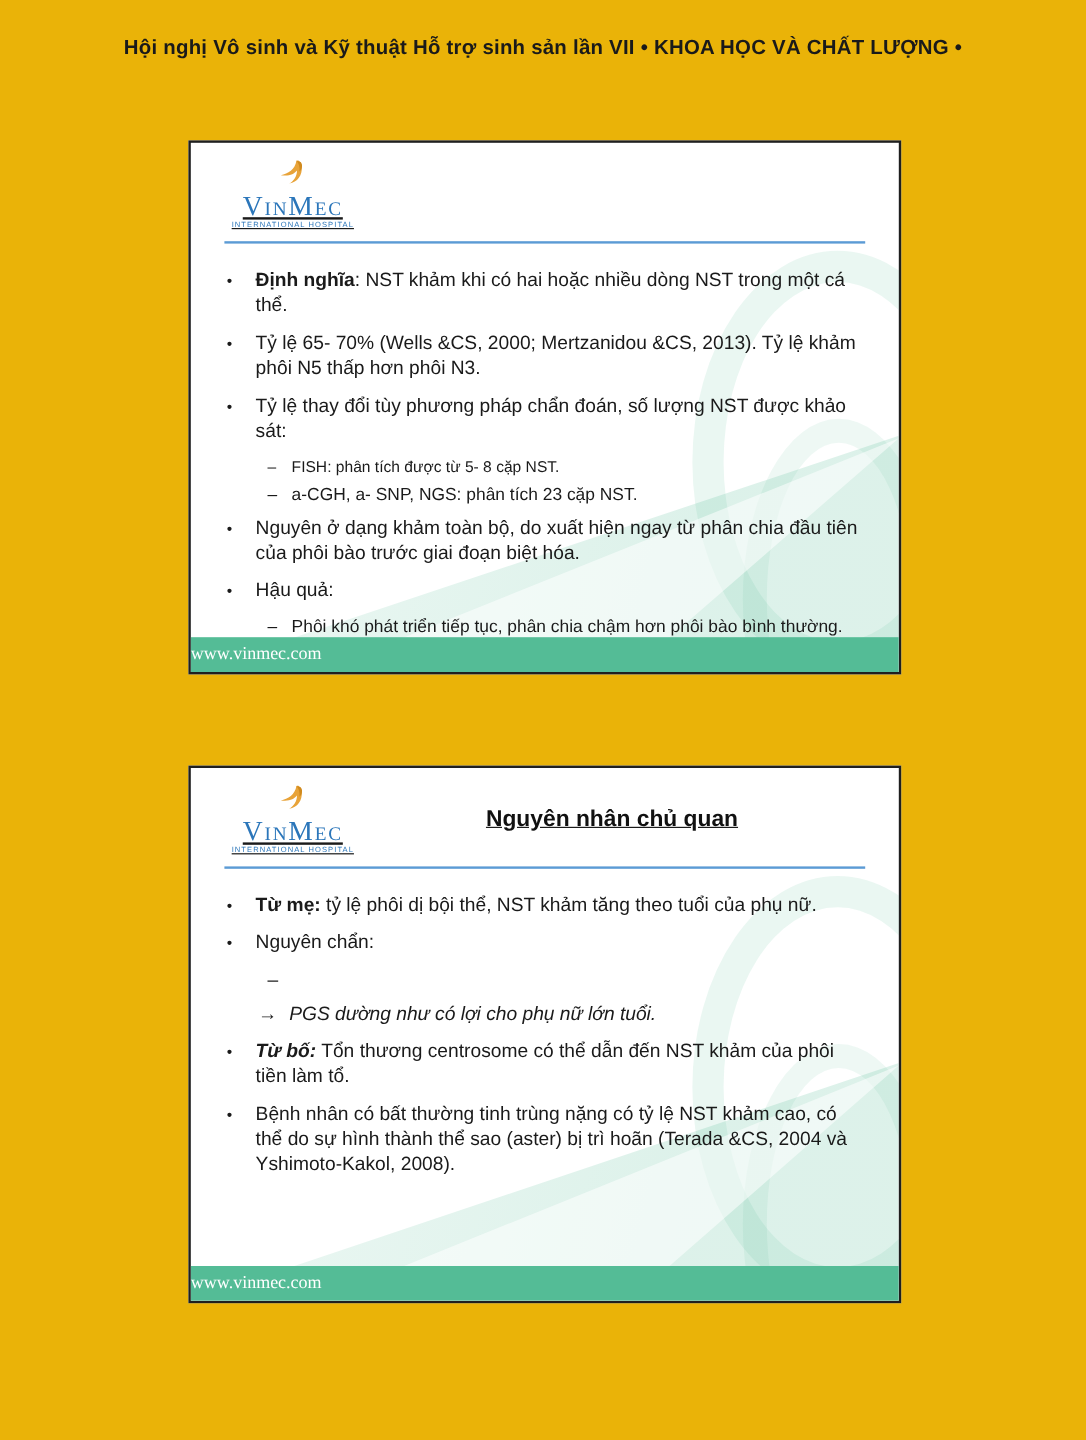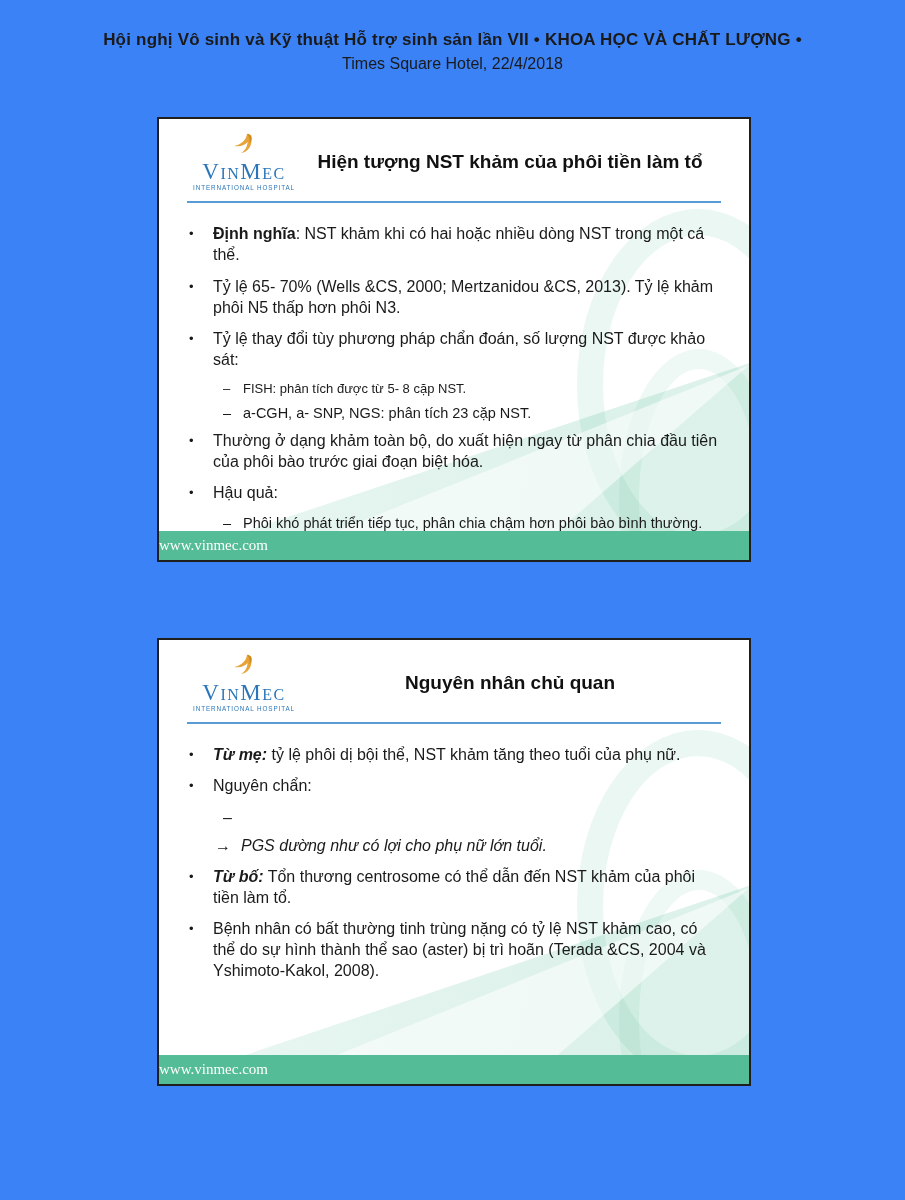--- a/index.html
+++ b/index.html
@@ -1,17 +1,17 @@
 <!DOCTYPE html>
 <html style="--footer_teal: #54bc96; --rule_blue: #5b9bd5; --logo_blue: #2b76ba; --bird_gold: #e8a339; --border_dark: #1f1f1f;"><head>
 <meta charset="utf-8">
 <style>
   html,body{margin:0;padding:0;background:#ffffff;}
   .page{
-    position:relative;width:905px;height:1200px;background:#3b82f6;
+    position:relative;width:905px;height:1200px;background:#eab308;
     font-family:"Liberation Sans", sans-serif;color:#1a1a1a;overflow:hidden;
   }
   
   .doc-header{position:absolute;top:30px;left:0;width:100%;text-align:center;}
   .doc-header .line1{font-size:17px;font-weight:bold;letter-spacing:.2px;}
   .doc-header .line2{font-size:16px;margin-top:5px;}
   
   .slide{
     position:absolute;left:157px;width:594px;background:#fff;
     border:2px solid var(--border_dark);box-sizing:border-box;overflow:hidden;
@@ -32,21 +32,21 @@
   }
   .deco-curve1{
     position:absolute;right:-70px;top:90px;width:190px;height:300px;border-radius:50%;
     border:26px solid rgba(84,188,150,0.12);background:transparent;
   }
   .deco-curve2{
     position:absolute;right:-30px;top:230px;width:120px;height:260px;border-radius:50%;
     border:20px solid rgba(84,188,150,0.10);background:transparent;
   }
   
-  .slide-header{position:relative;z-index:2;display:flex;align-items:center;padding:14px 28px 0 30px;}
+  .slide-header{position:relative;z-index:2;display:flex;align-items:center;padding:14px 28px 0 30px;text-decoration:underline;}
   .logo{flex:0 0 110px;text-align:center;line-height:1;}
   .logo .bird{display:block;margin:0 auto 1px auto;}
   .logo .brand{
     font-family:"Liberation Serif", serif;font-variant:small-caps;
     font-size:23px;letter-spacing:1.5px;color:var(--logo_blue);
   }
   .logo .tagline{font-size:6.3px;letter-spacing:.9px;color:var(--logo_blue);margin-top:2px;}
   .slide-title{flex:1;text-align:center;font-size:19px;font-weight:bold;color:#111;padding:0 6px;}
   .rule{position:relative;z-index:2;height:2px;background:var(--rule_blue);margin:10px 28px 0 28px;}
   
@@ -74,40 +74,38 @@
   .page-number{position:absolute;top:1132px;left:0;width:100%;text-align:center;
     font-size:16.5px;font-weight:bold;}
 </style>
 </head>
 <body>
 
 <div class="page">
 
   <div class="doc-header">
     <div class="line1">Hội nghị Vô sinh và Kỹ thuật Hỗ trợ sinh sản lần VII   •   KHOA HỌC VÀ CHẤT LƯỢNG •</div>
-    <div class="line2">Times Square Hotel, 22/4/2018</div>
   </div>
 
   <section class="slide slide--s1">
     <div class="deco">
       <div class="deco-curve1"></div>
       <div class="deco-curve2"></div>
       <div class="deco-wedge"></div>
       <div class="deco-wedge2"></div>
     </div>
     <div class="slide-header">
       <div class="logo">
         <svg class="bird" width="30" height="26" viewBox="0 0 30 26">
           <path d="M18 1 C17 8 11 12 5 13 C12 14 16 12 18.5 9 C18.5 14 15.5 18 12 20 C19 19 23 13 22.5 6 C22 2 20 0 18 1 Z" fill="#e8a339"></path>
           <path d="M18 1 C20 3 21 6 20.5 10 C23 8 23.5 4 21.5 2 Z" fill="#d08a1e"></path>
         </svg>
         <div class="brand">VinMec</div>
         <div class="tagline">INTERNATIONAL HOSPITAL</div>
       </div>
-      <h2 class="slide-title">Hiện tượng NST khảm của phôi tiền làm tổ</h2>
     </div>
     <div class="rule"></div>
     <div class="slide-body">
       <ul class="blist">
           <li class="li lvl1">
             <span class="marker">•</span>
             <span class="txt"><span style="font-weight: bold; ">Định nghĩa</span><span>: NST khảm khi có hai hoặc nhiều dòng NST trong một cá thể.</span></span>
           </li>
           <li class="li lvl1">
             <span class="marker">•</span>
@@ -120,21 +118,21 @@
           <li class="li lvl2 sm">
             <span class="marker">–</span>
             <span class="txt"><span>FISH: phân tích được từ 5- 8 cặp NST.</span></span>
           </li>
           <li class="li lvl2">
             <span class="marker">–</span>
             <span class="txt"><span>a-CGH, a- SNP, NGS: phân tích 23 cặp NST.</span></span>
           </li>
           <li class="li lvl1">
             <span class="marker">•</span>
-            <span class="txt"><span>Thường ở dạng khảm toàn bộ, do xuất hiện ngay từ phân chia đầu tiên của phôi bào trước giai đoạn biệt hóa.</span></span>
+            <span class="txt"><span>Nguyên ở dạng khảm toàn bộ, do xuất hiện ngay từ phân chia đầu tiên của phôi bào trước giai đoạn biệt hóa.</span></span>
           </li>
           <li class="li lvl1">
             <span class="marker">•</span>
             <span class="txt"><span>Hậu quả:</span></span>
           </li>
           <li class="li lvl2">
             <span class="marker">–</span>
             <span class="txt"><span>Phôi khó phát triển tiếp tục, phân chia chậm hơn phôi bào bình thường.</span></span>
           </li>
           <li class="li lvl2">
@@ -164,21 +162,21 @@
         <div class="brand">VinMec</div>
         <div class="tagline">INTERNATIONAL HOSPITAL</div>
       </div>
       <h2 class="slide-title">Nguyên nhân chủ quan</h2>
     </div>
     <div class="rule"></div>
     <div class="slide-body">
       <ul class="blist">
           <li class="li lvl1">
             <span class="marker">•</span>
-            <span class="txt"><span style="font-weight: bold; font-style: italic;">Từ mẹ:</span><span>  tỷ lệ phôi dị bội thể, NST khảm tăng theo tuổi của phụ nữ.</span></span>
+            <span class="txt"><span style="font-weight: bold; ">Từ mẹ:</span><span>  tỷ lệ phôi dị bội thể, NST khảm tăng theo tuổi của phụ nữ.</span></span>
           </li>
           <li class="li lvl1">
             <span class="marker">•</span>
             <span class="txt"><span>Nguyên chẩn:</span></span>
           </li>
           <li class="li lvl2">
             <span class="marker">–</span>
           </li>
           <li class="li arrow">
             <span class="marker">→</span>

